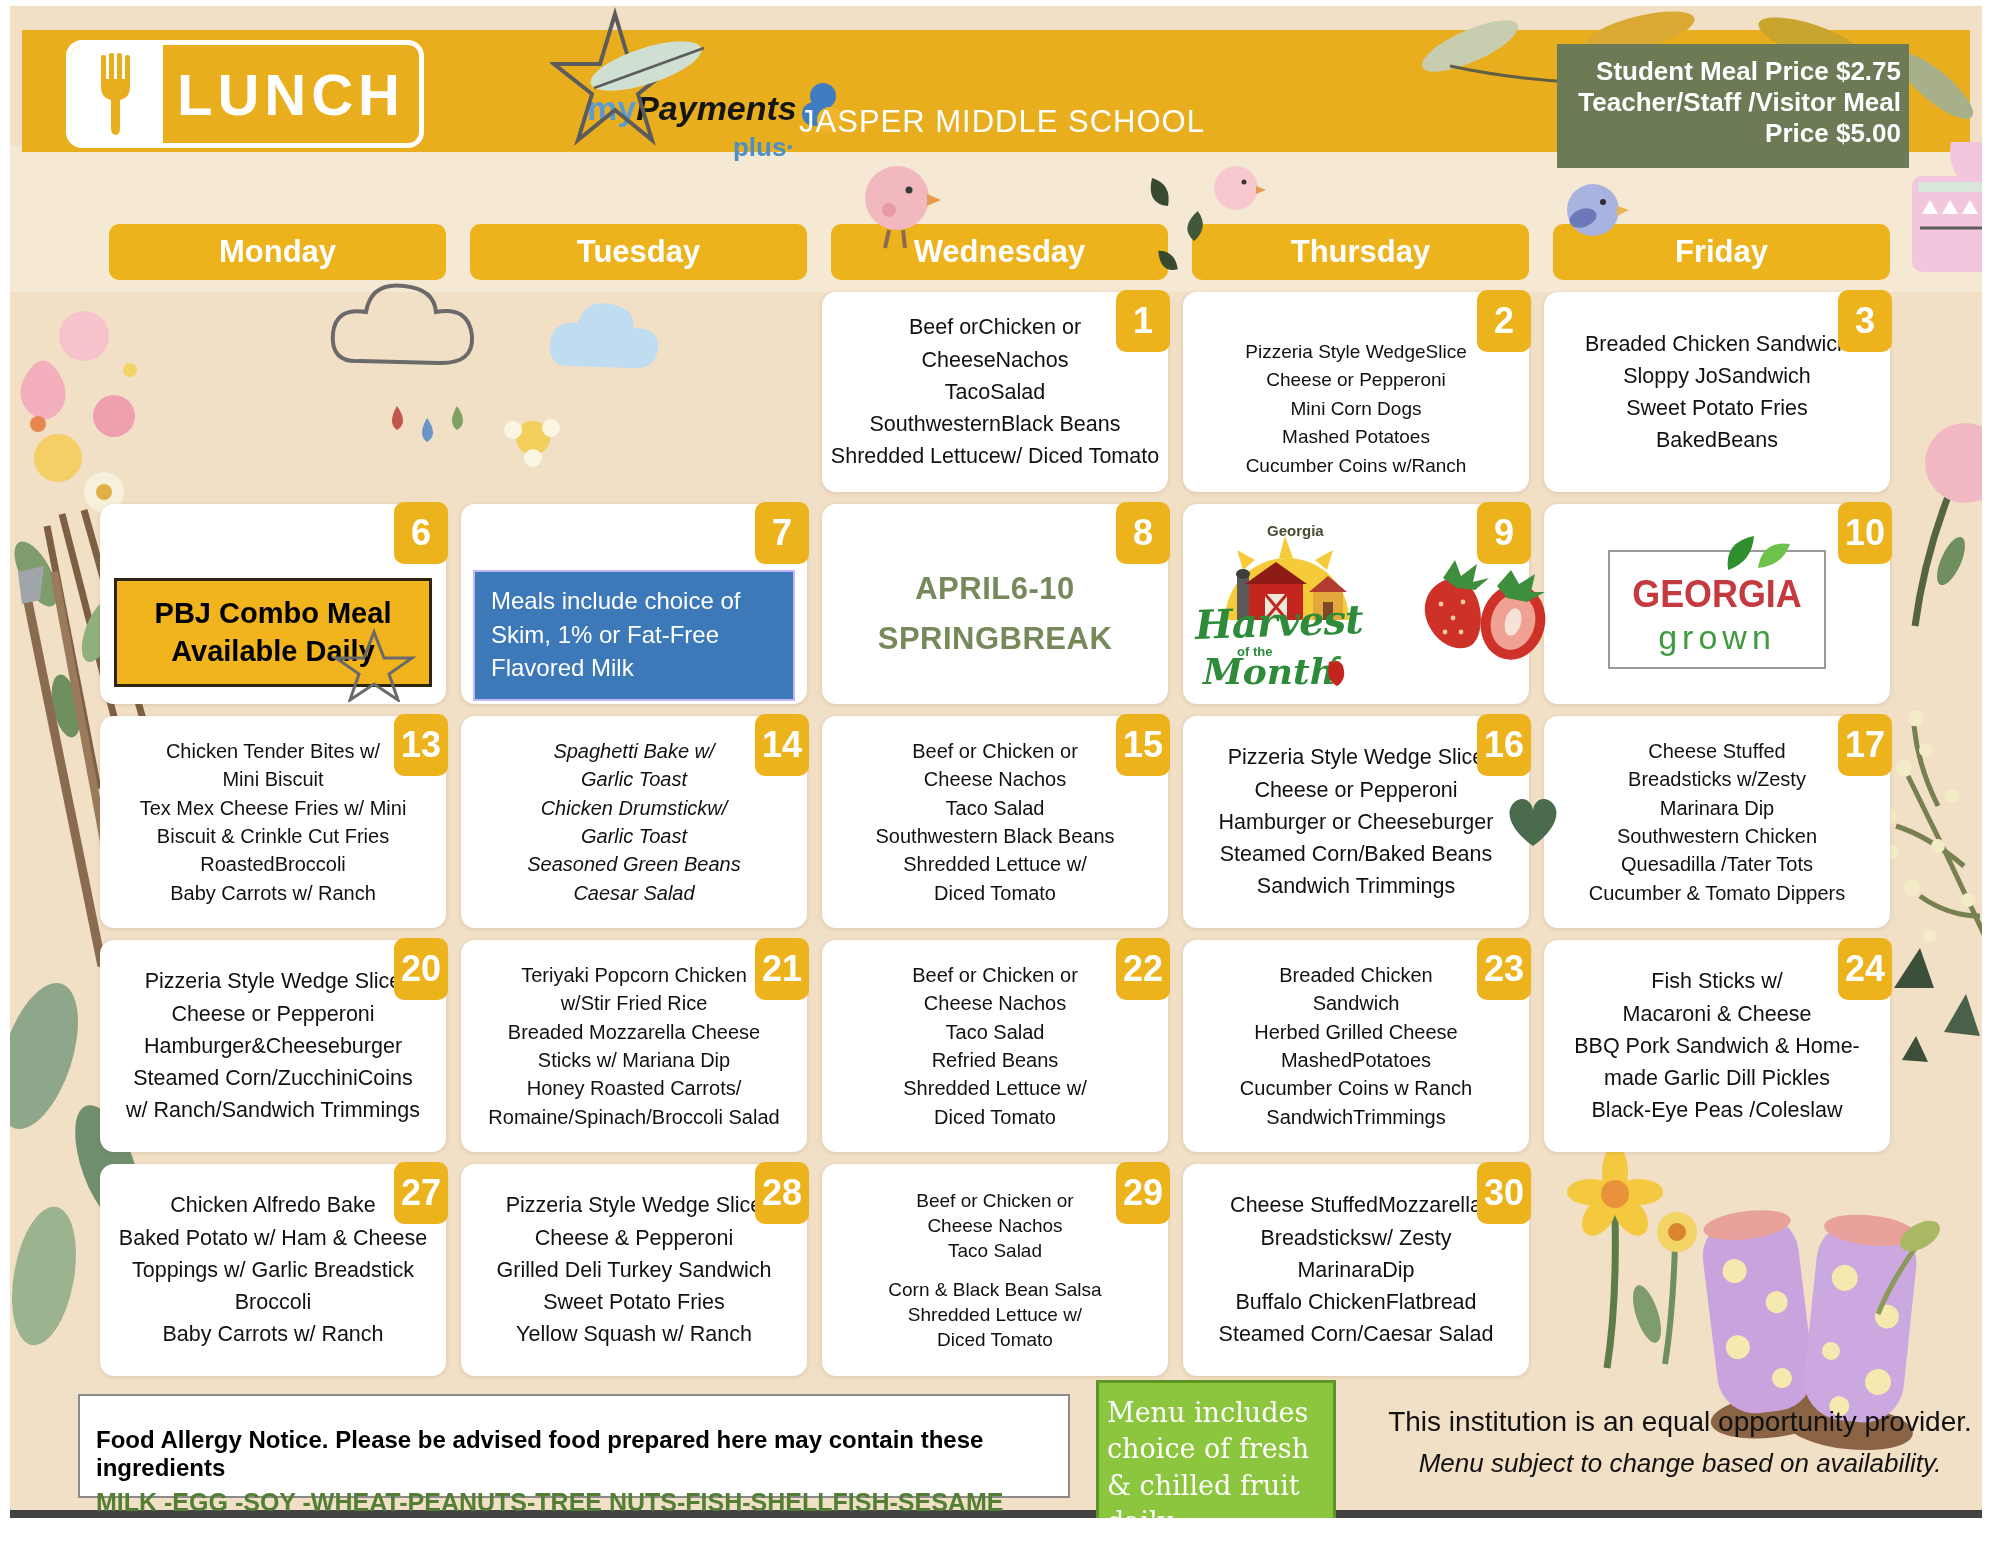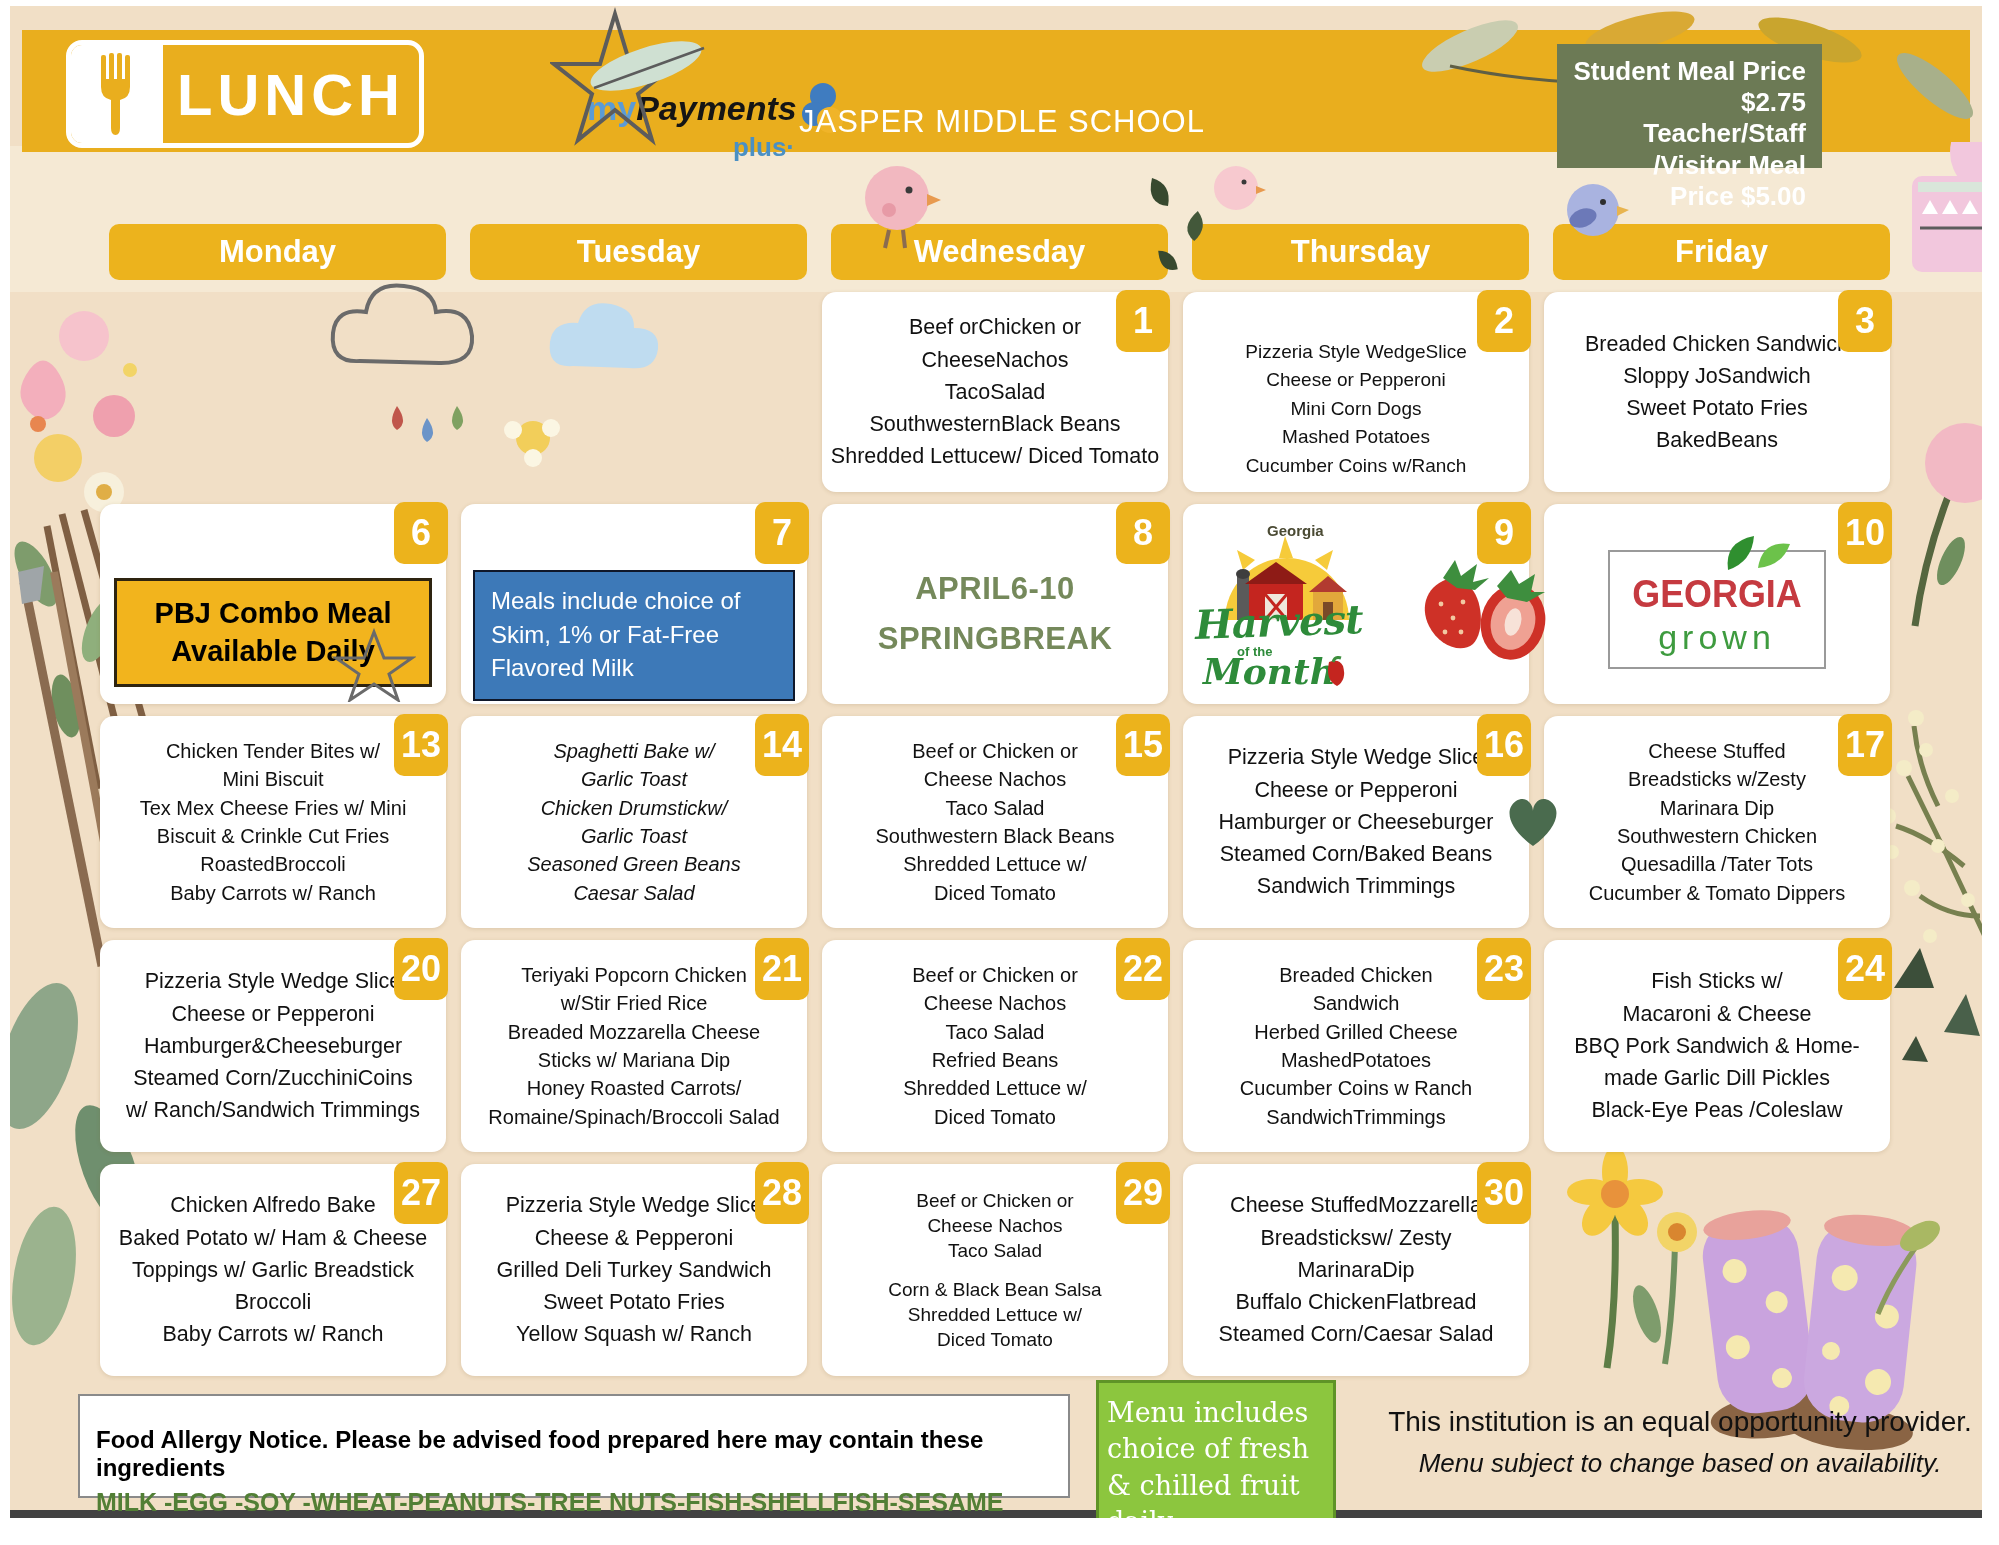--- a/index.html
+++ b/index.html
@@ -14,32 +14,32 @@
   .fork-box{width:92px;background:#fff;display:flex;align-items:center;justify-content:center;}
   .lunch-text{flex:1;display:flex;align-items:center;justify-content:center;color:#fff;font-size:58px;font-weight:bold;letter-spacing:5px;}
   .brand{position:absolute;left:565px;top:52px;width:260px;z-index:3;}
   .brand-top{font-size:34px;font-weight:bold;line-height:1;display:flex;align-items:center;}
   .brand-my{color:#5B9BD5;}
   .brand-pay{color:#151515;font-style:italic;}
   .brand-balloons{margin-left:2px;}
   .brand-plus{color:#4A90C4;font-weight:bold;font-size:26px;text-align:right;padding-right:52px;line-height:1;}
   .bar-title{position:absolute;left:700px;width:560px;top:16px;text-align:center;color:#fff;font-size:48px;font-weight:bold;letter-spacing:1px;z-index:3;}
   .bar-subtitle{position:absolute;left:660px;width:640px;top:74px;text-align:center;color:#fff;font-size:31px;letter-spacing:1px;z-index:3;}
-  .pricebox{position:absolute;left:1547px;top:38px;width:265px;height:124px;background:#6C7A55;color:#fff;font-weight:bold;font-size:26px;line-height:1.2;text-align:right;padding:12px 16px 0 8px;box-sizing:border-box;z-index:4;}
+  .pricebox{position:absolute;left:1547px;top:38px;width:352px;height:124px;background:#6C7A55;color:#fff;font-weight:bold;font-size:26px;line-height:1.2;text-align:right;padding:12px 8px 0 8px;box-sizing:border-box;z-index:4;}
 
   
   .grid{position:absolute;left:90px;top:218px;width:1790px;display:grid;grid-template-columns:repeat(5,1fr);grid-template-rows:56px 200px 200px 212px 212px 212px;column-gap:15px;row-gap:12px;z-index:2;}
   .dayhead{background:#ECB31D;border-radius:10px;color:#fff;font-size:31px;font-weight:bold;display:flex;align-items:center;justify-content:center;margin-left:9px;}
   .cell{position:relative;background:#fff;border-radius:14px;box-shadow:0 1px 4px rgba(120,90,40,.18);}
   .cell.empty{background:transparent;box-shadow:none;}
   .badge{position:absolute;top:-2px;right:-2px;width:54px;height:62px;background:#ECB31C;border-radius:10px;color:#fff;font-size:36px;font-weight:bold;display:flex;align-items:center;justify-content:center;z-index:2;}
   .menu-lines{height:100%;box-sizing:border-box;padding:12px 8px;display:flex;flex-direction:column;justify-content:center;text-align:center;color:#111;}
   .menu-lines .gap{height:14px;}
   .pbj-box{margin:74px 14px 0;background:#F2B41D;border:3px solid #2e2410;padding:14px 6px;font-weight:bold;font-size:29px;text-align:center;color:#000;line-height:1.3;}
-  .milk-box{margin:66px 12px 0;background:#3D79B8;border:2px solid #0f172a;padding:12px 16px 14px;color:#fff;font-size:24px;line-height:1.4;text-align:left;}
+  .milk-box{margin:66px 12px 0;background:#3D79B8;border:2px solid #c4b5fd;padding:12px 16px 14px;color:#fff;font-size:24px;line-height:1.4;text-align:left;}
   .springbreak{padding-top:60px;text-align:center;font-weight:bold;font-size:31px;color:#75895B;line-height:1.6;letter-spacing:.5px;}
 
   
   .harvest-wrap{position:relative;height:100%;}
   .harvest-art{position:absolute;left:10px;top:12px;width:190px;height:180px;}
   .hsun{position:absolute;left:16px;top:18px;width:152px;height:88px;}
   .hg{position:absolute;left:74px;top:6px;font-size:15px;font-weight:bold;color:#4a4a33;}
   .hw1{position:absolute;left:2px;top:82px;font-family:"DejaVu Serif",serif;font-style:italic;font-weight:bold;font-size:40px;color:#2E8B3A;transform:rotate(-2deg);letter-spacing:-1px;}
   .hof{position:absolute;left:44px;top:128px;font-size:13px;font-weight:bold;color:#2E8B3A;}
   .hw2{position:absolute;left:10px;top:134px;font-family:"DejaVu Serif",serif;font-style:italic;font-weight:bold;font-size:36px;color:#2E8B3A;}

